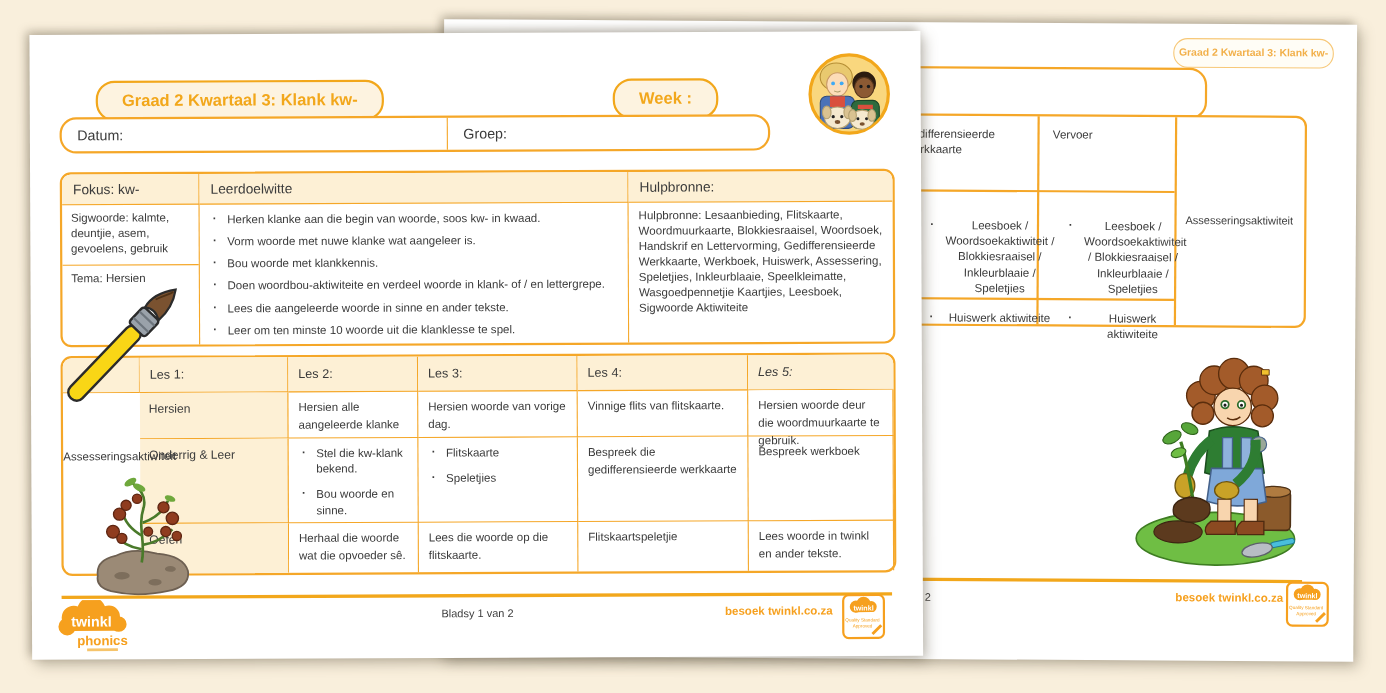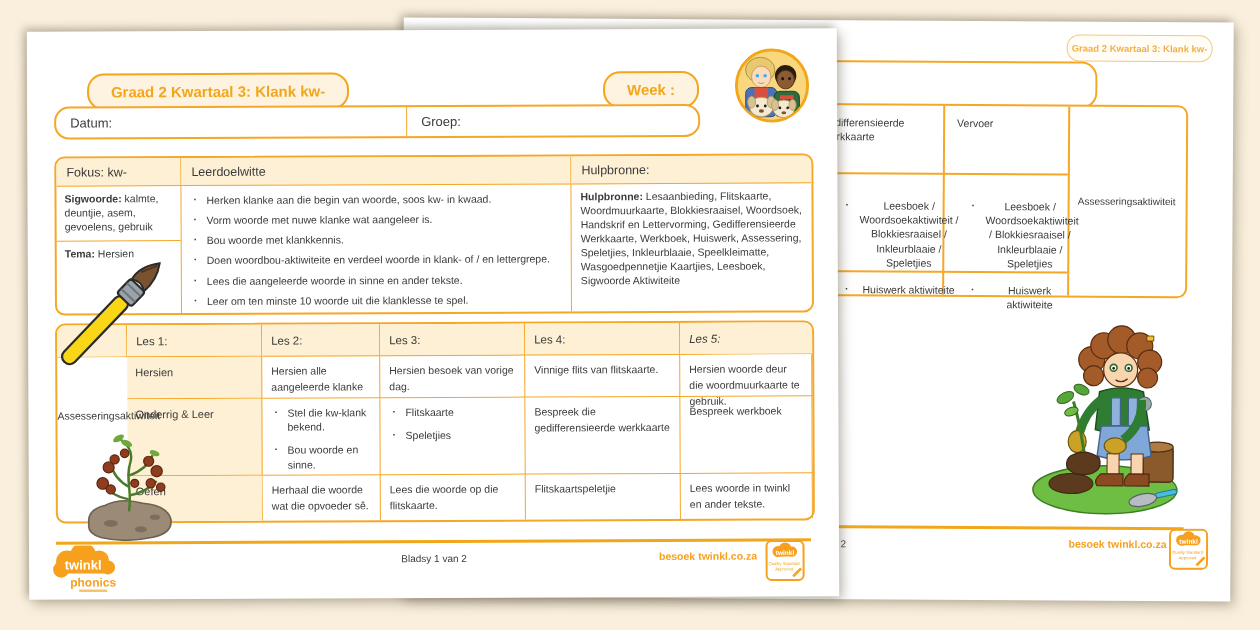--- a/index.html
+++ b/index.html
@@ -22,21 +22,21 @@
     background:#FDF3E0;color:#F2A71B;font-size:15px;font-weight:bold;
     display:flex;align-items:center;justify-content:center;white-space:nowrap;
   }
   .obox{border:2px solid #F5A728;border-radius:14px;background:#fff;position:absolute;}
   .ftr-line{position:absolute;height:2.5px;background:#F2A71B;}
   .visit{position:absolute;color:#F6A01E;font-weight:bold;font-size:10.5px;white-space:nowrap;}
   .pgnum{position:absolute;font-size:10px;color:#3b3b3b;white-space:nowrap;}
 
   
   #p1-title{left:60px;top:42px;width:258px;height:33px;}
-  #p1-week{left:576px;top:42px;width:92px;height:33px;}
+  #p1-week{left:530px;top:42px;width:92px;height:33px;}
   #p1-avatar{position:absolute;left:706px;top:18px;width:78px;height:78px;}
   #p1-bar{left:27px;top:75px;width:642px;height:29px;border-radius:15px;display:flex;}
   #p1-bar .half{flex:0 0 auto;display:flex;align-items:center;font-size:13px;padding-left:14px;}
   #p1-bar .half.d{width:336px;border-right:1.5px solid #F5A728;}
   #p1-bar .half.g{flex:1;}
 
   
   .fokus{
     position:absolute;left:27px;top:125px;width:755px;height:155px;
     border:2px solid #F5A728;border-radius:10px;overflow:hidden;background:#fff;
@@ -103,21 +103,21 @@
   #p2-colC{position:absolute;left:633px;top:0;width:118px;height:100%;
     display:flex;align-items:center;justify-content:center;text-align:center;font-size:10px;padding:0 5px;box-sizing:border-box;}
   ul.p2dots{list-style:none;margin:12px;padding:0;text-align:center;}
   ul.p2dots li{position:relative;padding-left:17px;margin-bottom:13px;line-height:1.35;}
   ul.p2dots li::before{content:"·";font-weight:bold;position:absolute;left:3px;top:-1px;}
   #p2-girl{position:absolute;left:626px;top:286px;width:164px;height:210px;}
   #p2-line{left:25px;top:505px;width:758px;}
   #p2-pg{left:380px;top:518px;}
   #p2-visit{left:600px;top:516px;width:166px;text-align:right;}
   #p2-badge{left:768px;top:506px;}
-  b{font-weight:bold;}
+  b{font-weight:normal;}
 </style>
 </head>
 <body>
 
 <div class="sheet" id="page2">
   <div class="pill" id="p2-title">
     <span>Graad 2 Kwartaal 3: Klank kw-</span>
   </div>
   <div class="obox" id="p2-bar"></div>
 
@@ -303,21 +303,21 @@
   <div class="lessons">
     <div class="hd c-tl"></div>
     <div class="hd">Les 1:</div>
     <div class="hd">Les 2:</div>
     <div class="hd">Les 3:</div>
     <div class="hd">Les 4:</div>
     <div class="hd noR c-tr">Les 5:</div>
 
     <div class="lbl">Hersien</div>
     <div class="cell">Hersien alle aangeleerde klanke</div>
-    <div class="cell">Hersien besoek van vorige dag.</div>
+    <div class="cell">Hersien woorde van vorige dag.</div>
     <div class="cell">Vinnige flits van flitskaarte.</div>
     <div class="cell">Hersien woorde deur die woordmuurkaarte te gebruik.</div>
 
     <div class="les5cell noR noB">
       <div class="les5txt">Assesseringsaktiwiteit</div>
       <svg id="tomato" viewBox="0 0 110 116">
         <path d="M14,96 Q12,82 30,78 Q46,70 68,76 Q92,78 96,92 Q98,106 78,110 Q50,116 26,110 Q12,106 14,96 z" fill="#9B8A76" stroke="#6e6052" stroke-width="1.6"></path>
         <ellipse cx="36" cy="96" rx="7" ry="3.4" fill="#7d6e5c"></ellipse>
           <ellipse cx="66" cy="102" rx="6" ry="3" fill="#7d6e5c"></ellipse>
           <ellipse cx="80" cy="90" rx="5" ry="2.6" fill="#7d6e5c"></ellipse>

